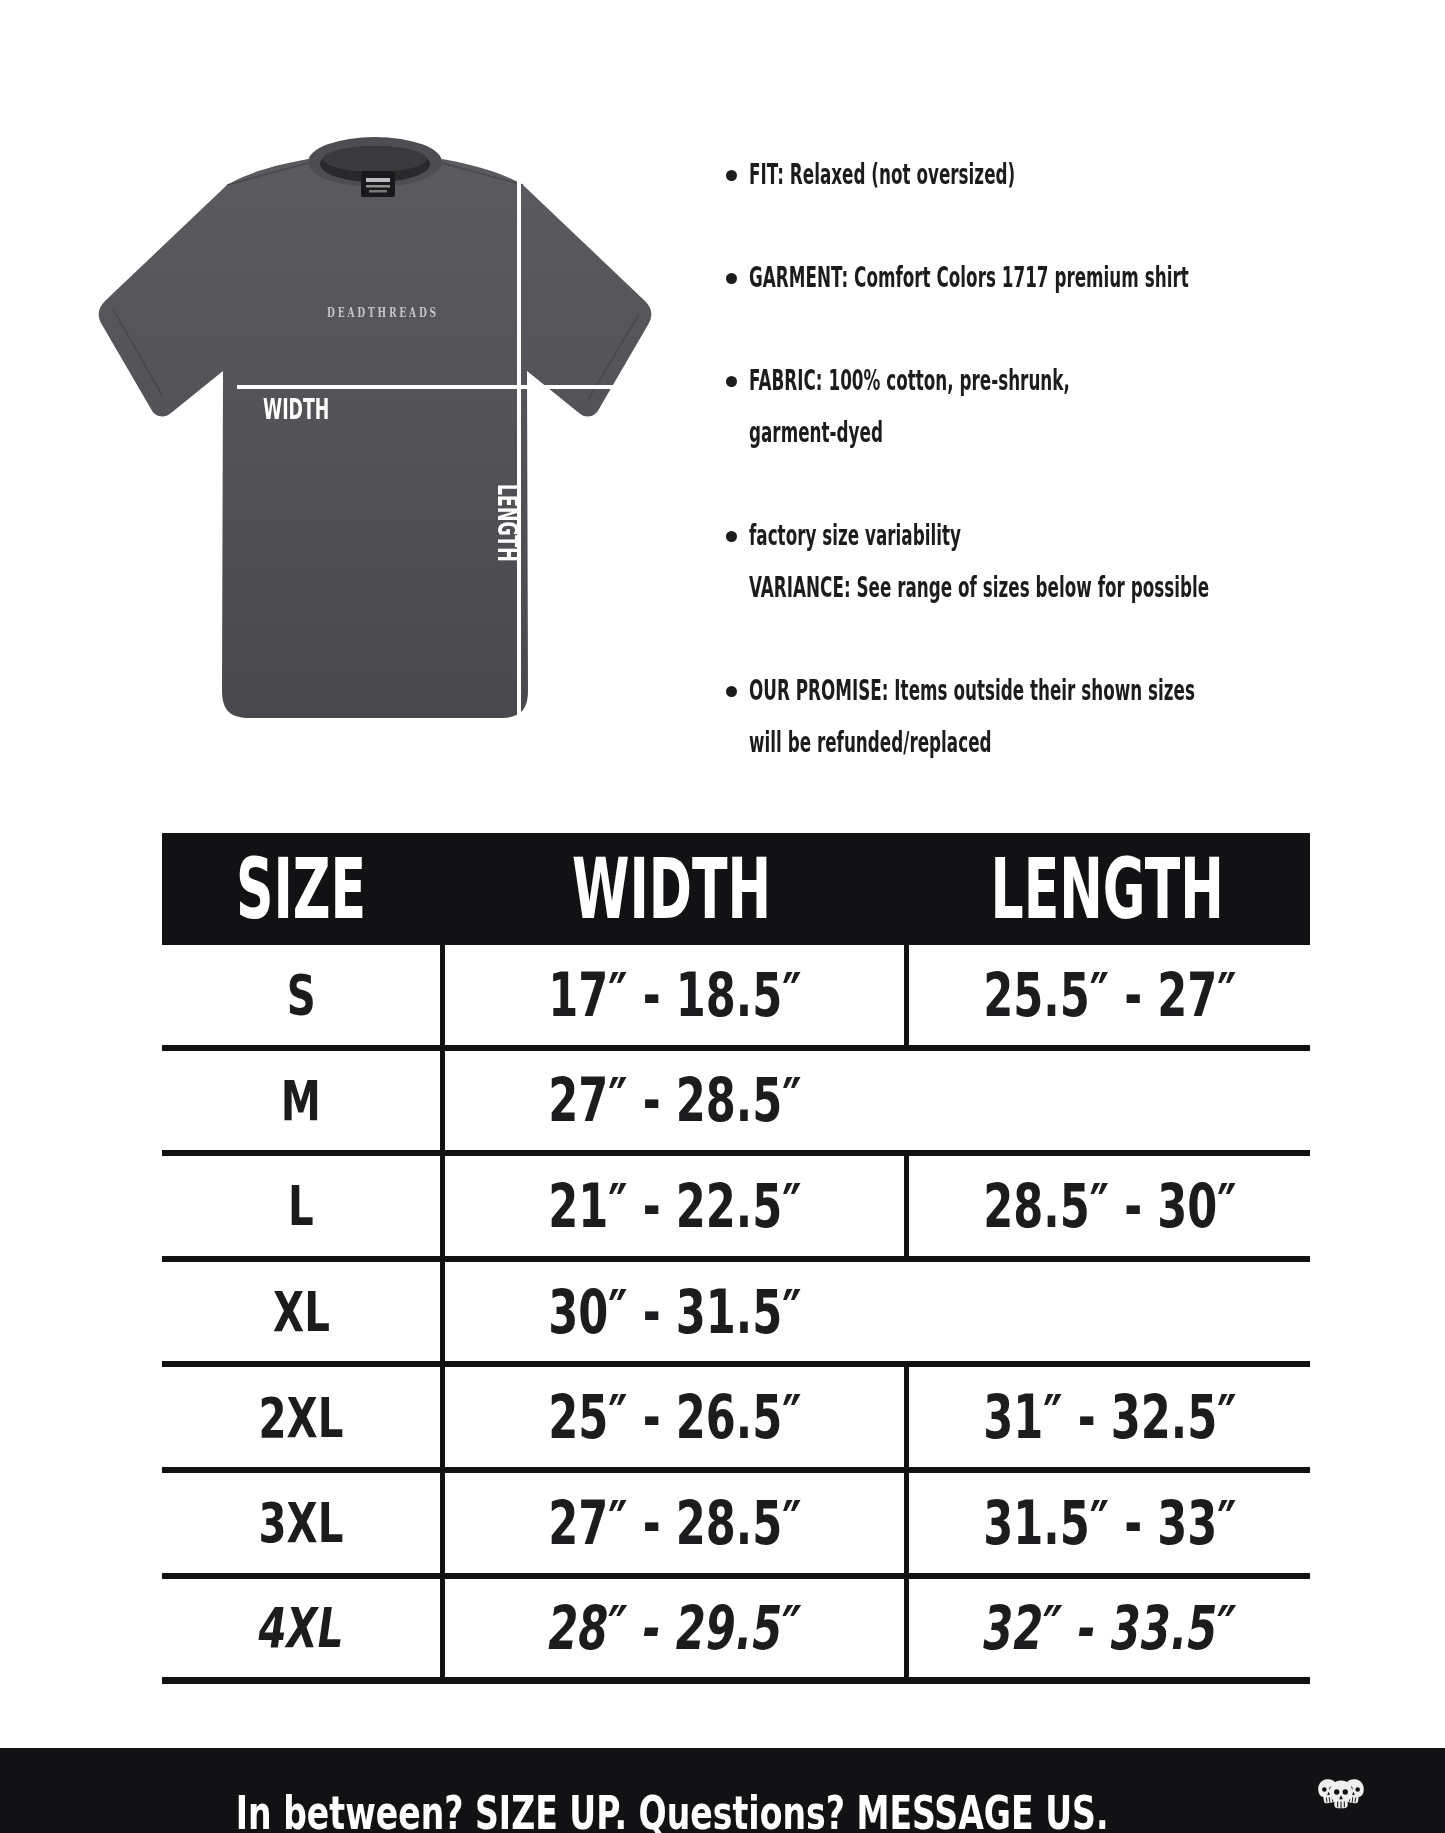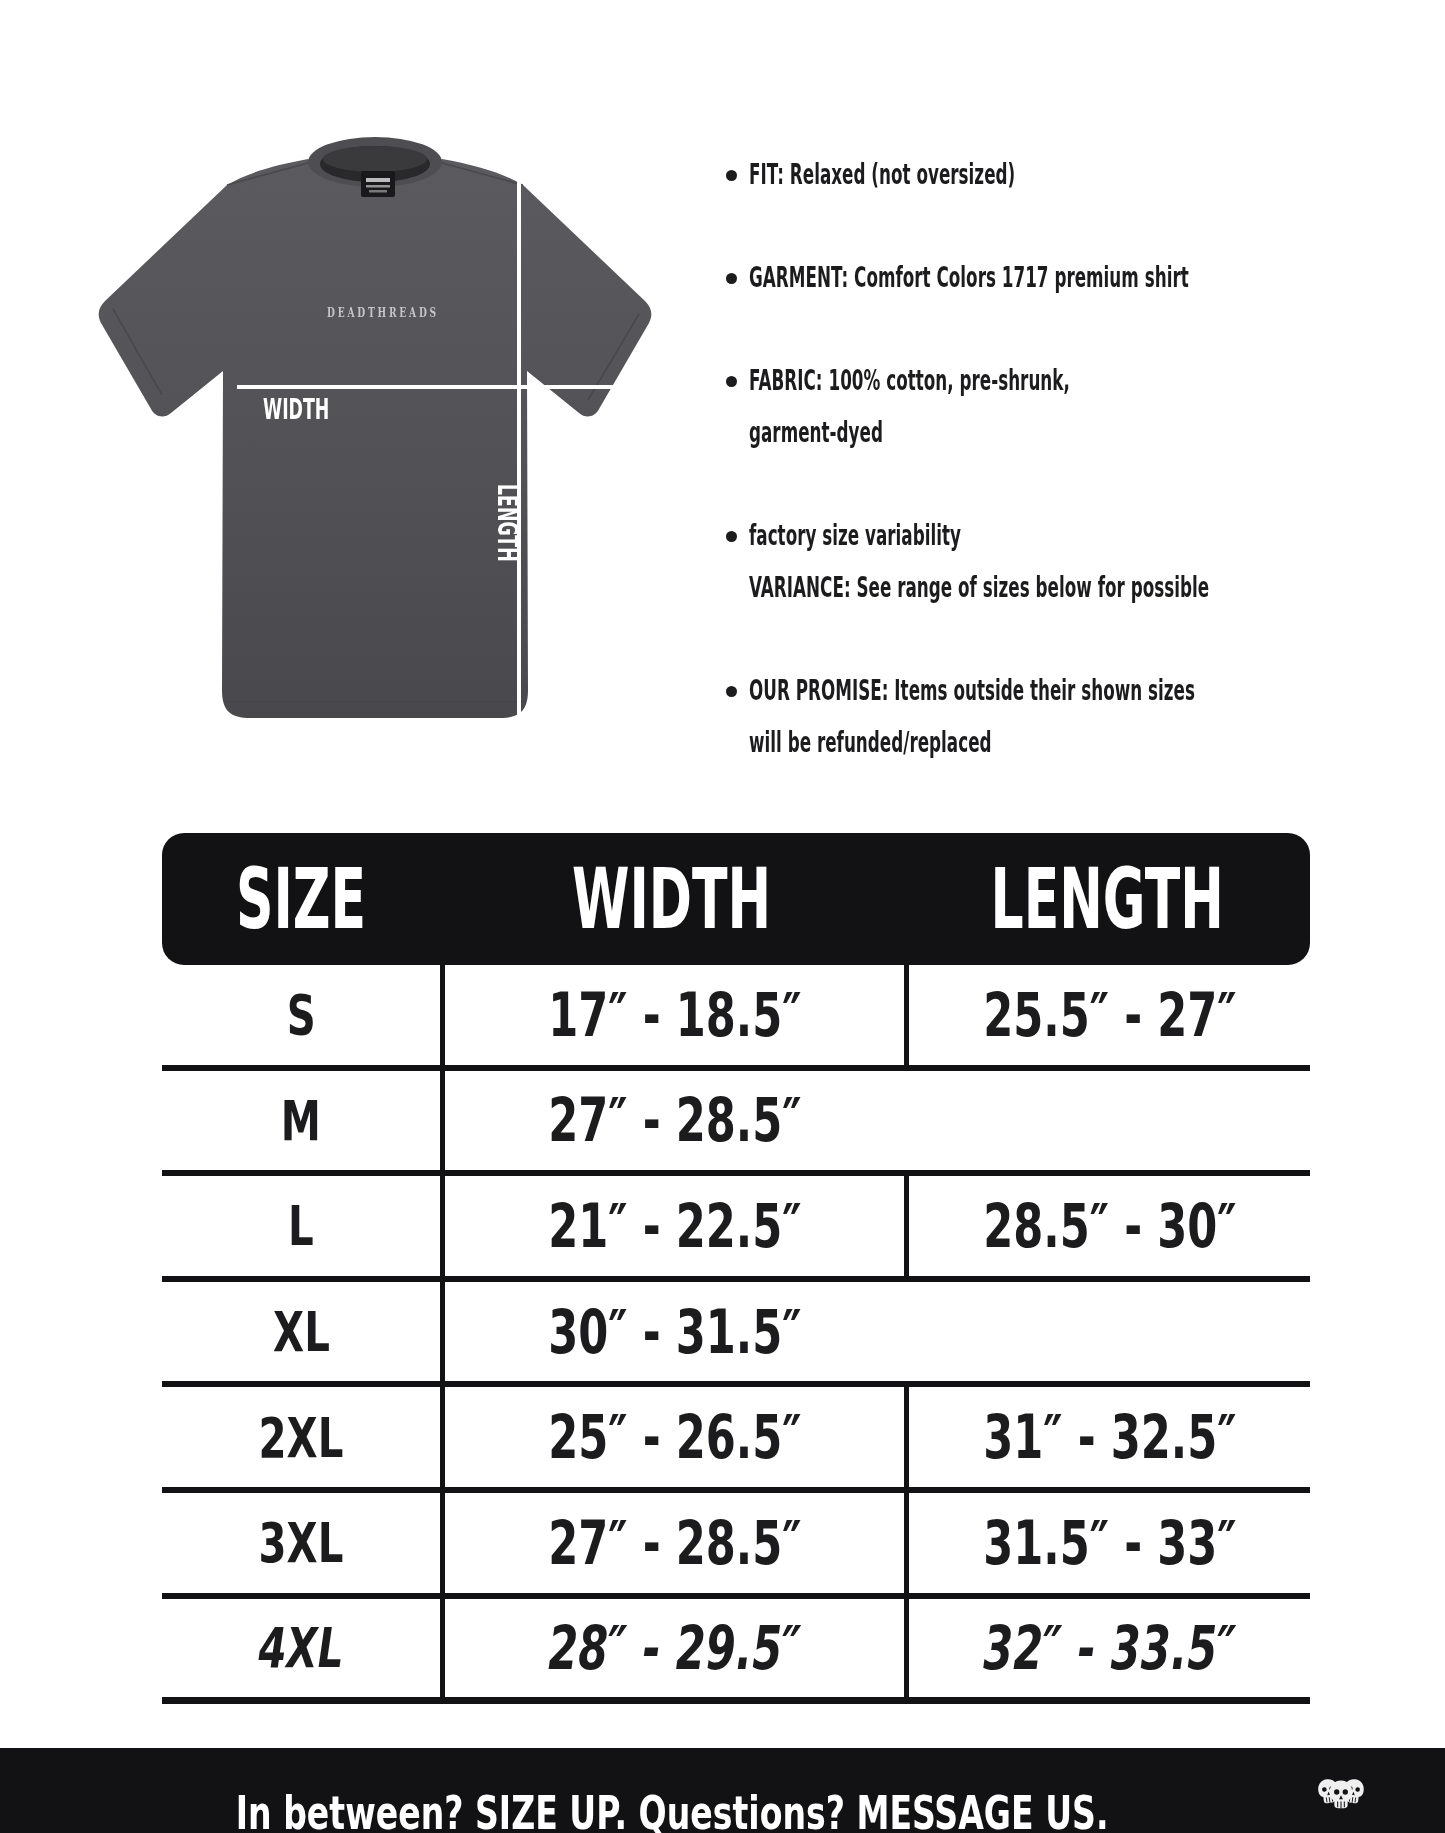--- a/index.html
+++ b/index.html
@@ -32,22 +32,22 @@
   .bullets li{position:relative;margin:0 0 51px 0;}
   .bullets li .dot{
     position:absolute;left:-23px;top:21px;width:11px;height:11px;
     border-radius:50%;background:var(--ink);
   }
   .bline{display:block;height:52px;}
 
   
   .size-table{position:absolute;left:162px;top:833px;width:1148px;}
   .thead{
-    height:132px;background:var(--black);
-    display:grid;grid-template-columns:278px 464px 406px;align-items:center;border-radius:22px;
+    height:112px;background:var(--black);
+    display:grid;grid-template-columns:278px 464px 406px;align-items:center;
   }
   .thead .hcell{
     text-align:center;color:var(--white);
     font-weight:bold;font-size:84px;line-height:112px;
   }
   .tbody{width:1148px;}
   .trow{
     display:grid;grid-template-columns:278px 464px 406px;
     height:105.6px;box-sizing:border-box;
     border-bottom:6px solid var(--black);

